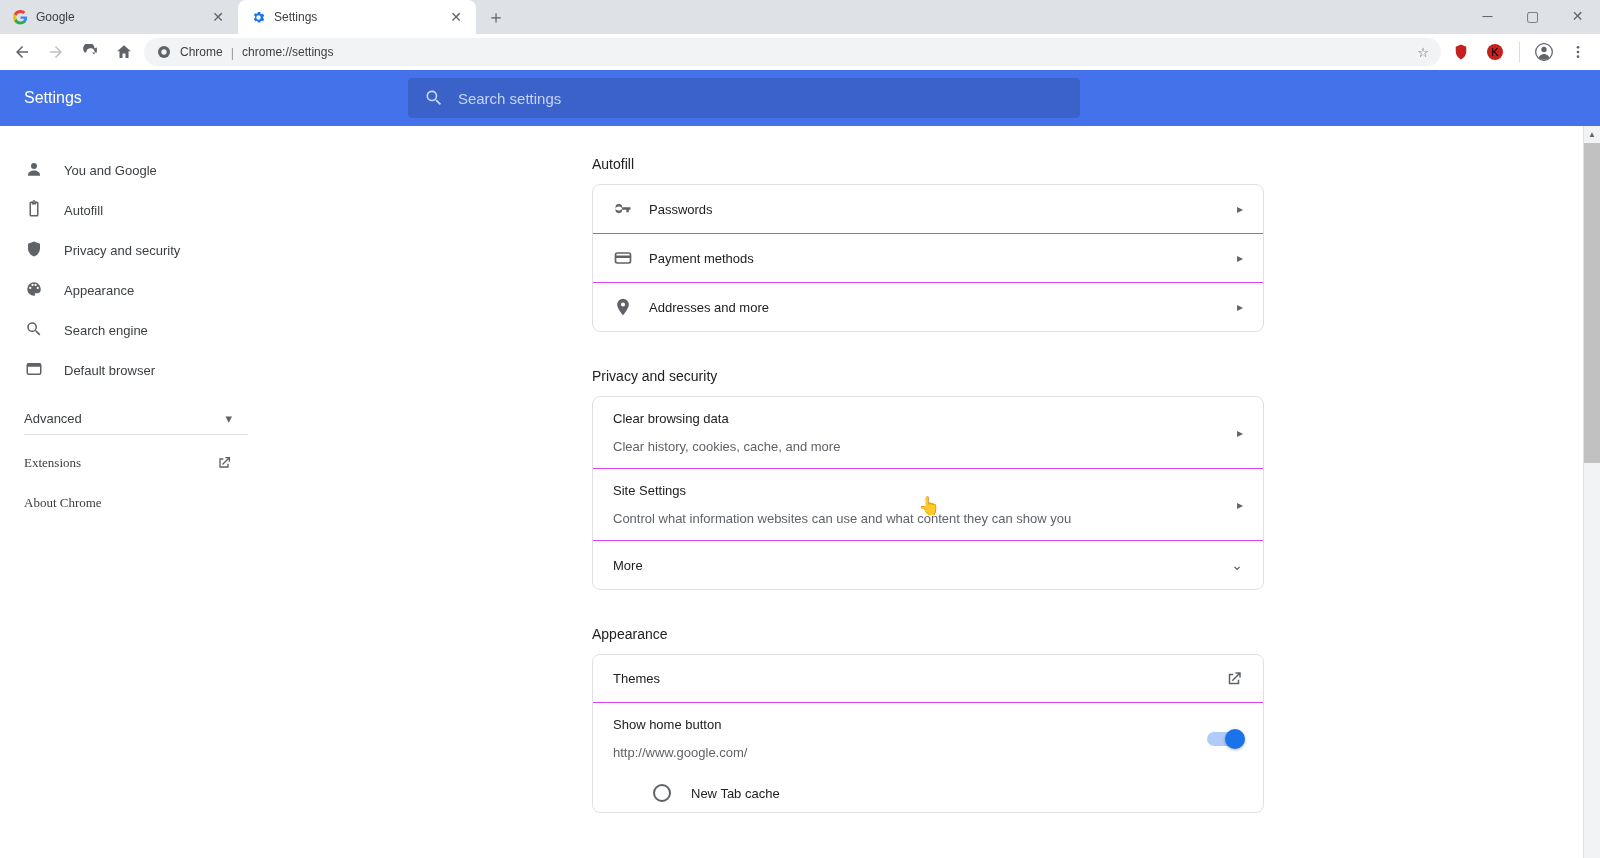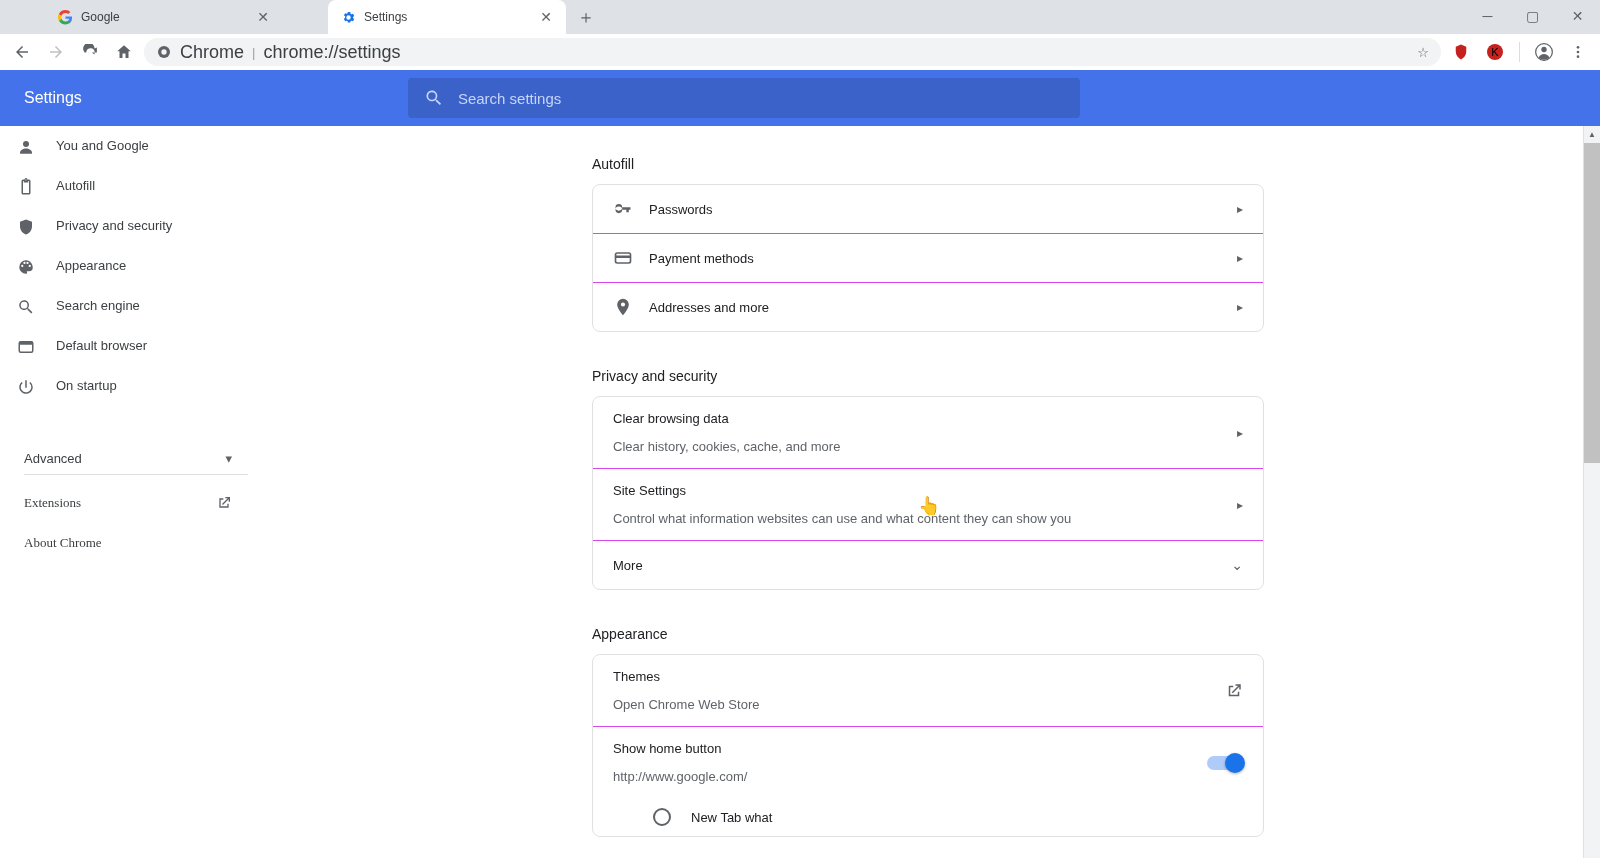--- a/index.html
+++ b/index.html
@@ -21,21 +21,20 @@
   }
   .tab {
     display: flex;
     align-items: center;
     height: 34px;
     width: 238px;
     padding: 0 12px;
     position: relative;
     border-top-left-radius: 8px;
     border-top-right-radius: 8px;
-    margin-left: 45px;
   }
   .tab.inactive { background: #dee1e5; }
   .tab.active { background: #fff; }
   .tab-favicon { width:16px; height:16px; margin-right:8px; display:flex; align-items:center; justify-content:center; }
   .tab-title { flex:1; font-size:12px; color:#3c4043; white-space:nowrap; overflow:hidden; }
   .tab-close { width:16px; height:16px; font-size:14px; color:#5f6368; display:flex; align-items:center; justify-content:center; cursor:pointer; }
   .new-tab { width:28px; height:28px; display:flex; align-items:center; justify-content:center; font-size:18px; color:#5f6368; margin-left:6px; cursor:pointer; }
 
   
   .window-controls { position:absolute; right:0; top:0; display:flex; }
@@ -50,21 +49,21 @@
     padding: 0 8px;
     gap: 6px;
   }
   .nav-btn { width:28px; height:28px; display:flex; align-items:center; justify-content:center; color:#5f6368; cursor:pointer; border-radius:50%; }
   .nav-btn.disabled { opacity:0.4; }
   .omnibox {
     flex:1; height:28px; border-radius:14px; background:#f1f3f4;
     display:flex; align-items:center; padding:0 12px; gap:8px; color:#5f6368;
   }
   .omnibox .pipe { color:#9aa0a6; }
-  .omnibox-text { color:#3c4043; font-size:18px;text-align:center; }
+  .omnibox-text { color:#3c4043; font-size:12px;text-align:center; }
   .omnibox-star { margin-left:auto; color:#5f6368; }
   .tool-icon { width:28px; height:28px; display:flex; align-items:center; justify-content:center; cursor:pointer; }
 
   
   .settings-header {
     height:56px; background:#4472ea; display:flex; align-items:center;
     padding:0 24px; color:#fff;
   }
   .settings-title { font-size:16px; font-weight:500; }
   .search-box {
@@ -85,21 +84,21 @@
     height: calc(858px - 34px - 36px - 56px);
     background:#fff;
     display:flex;
   }
 
   
   .sidebar {
     width:256px; padding-top:12px;
   }
   .sidebar-item {
-    display:flex; align-items:flex-start; height:40px; padding:0 16px;
+    display:flex; align-items:flex-end; height:40px; padding:0 24px;
     color:#3c4043; cursor:pointer; gap:20px;
   }
   .sidebar-item .icon { width:20px; color:#5f6368; display:flex; justify-content:center; }
   .sidebar-item .label { font-size:13px; color:#3c4043; }
   .sidebar-divider { border-top:1px solid #e0e0e0; margin:8px 0 0 24px; width:224px; }
   .sidebar-advanced { display:flex; align-items:flex-end; justify-content:space-between; height:48px; padding:0 24px; cursor:pointer; }
   .sidebar-advanced .label { font-size:13px; color:#3c4043; }
   .sidebar-extra { display:flex; align-items:center; justify-content:space-between; height:40px; padding:0 24px; cursor:pointer;font-family:Liberation Serif, serif; }
   .sidebar-extra .label { font-size:13px; color:#3c4043; }
 
@@ -305,28 +304,20 @@
     </div>
     <div class="sidebar-item">
       <span class="icon">
           <svg width="18" height="18" viewBox="0 0 24 24">
             <rect x="3" y="5" width="18" height="14" rx="2" fill="none" stroke="#5f6368" stroke-width="2"></rect>
             <rect x="3" y="5" width="18" height="4" fill="#5f6368"></rect>
           </svg>
         </span>
       <span class="label">Default browser</span>
     </div>
-    <div class="sidebar-item">
-      <span class="icon">
-          <svg width="18" height="18" viewBox="0 0 24 24">
-            <path fill="#5f6368" d="M13 3h-2v10h2V3zm4.8 2.2l-1.4 1.4A7 7 0 115 12a7 7 0 012.6-5.4L6.2 5.2A9 9 0 1021 12a9 9 0 00-3.2-6.8z"></path>
-          </svg>
-        </span>
-      <span class="label">On startup</span>
-    </div>
 
     <div class="sidebar-advanced">
       <span class="label">Advanced</span>
       <span style="color:#5f6368">▾</span>
     </div>
 
     <div class="sidebar-divider"></div>
 
     <div class="sidebar-extra" style="margin-top:8px">
       <span class="label">Extensions</span>
@@ -408,38 +399,37 @@
         </div>
       </div>
     </div>
 
     <div class="section">
       <div class="section-title">Appearance</div>
       <div class="card">
         <div class="card-row">
           <div class="row-text">
             <div class="row-title">Themes</div>
-            <div class="row-subtitle">Open Chrome Web Store</div>
           </div>
           <span>
             <svg width="18" height="18" viewBox="0 0 24 24">
                 <path fill="#5f6368" d="M14 3v2h3.6L9 13.6 10.4 15 19 6.4V10h2V3h-7zM5 5h6v2H7v10h10v-4h2v6H5V5z"></path>
               </svg>
           </span>
         </div>
         <div class="card-row" style="border-bottom:none;cursor:default">
           <div class="row-text">
             <div class="row-title">Show home button</div>
             <div class="row-subtitle">http://www.google.com/</div>
           </div>
           <div class="toggle"></div>
         </div>
         <div class="radio-row">
           <div class="radio-circle"></div>
-          <span class="row-title">New Tab what</span>
+          <span class="row-title">New Tab cache</span>
         </div>
       </div>
     </div>
 
   </div>
 
   <div class="scroll-stub">
     <div class="scroll-up">▲</div>
     <div class="scroll-thumb"></div>
   </div>

